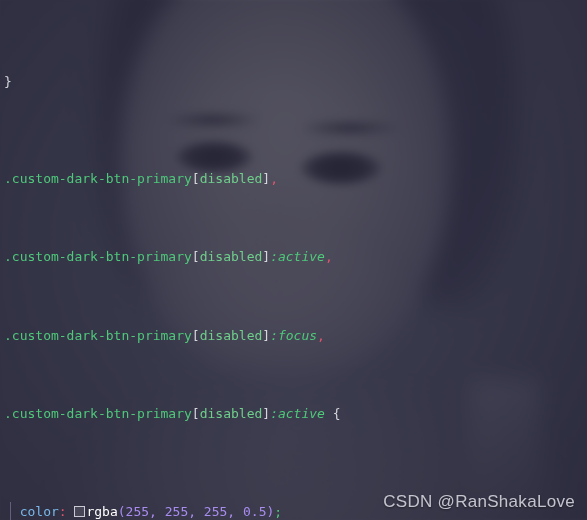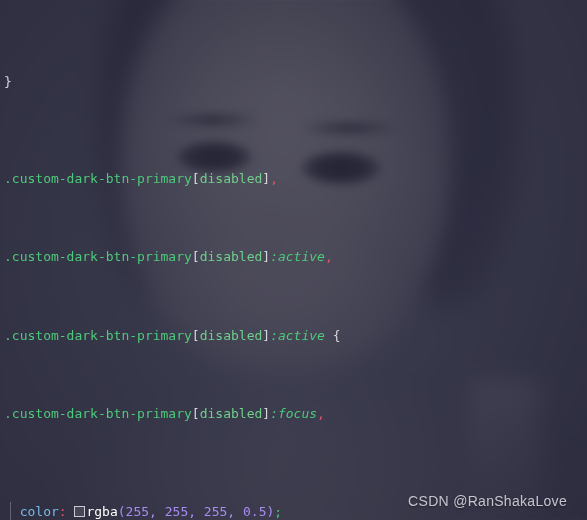--- a/index.html
+++ b/index.html
@@ -171,24 +171,24 @@
     width: 9px; height: 9px;
     border: 1px solid #c9c9d4;
     background: rgba(255,255,255,0.10);
     vertical-align: -1px;
     margin-right: 1px;
   }
 
   
   #watermark {
     position: absolute;
-    right: 20px;
+    right: 12px;
     bottom: 8px;
     font-family: "Liberation Sans", sans-serif;
-    font-size: 14px;
+    font-size: 17px;
     color: rgba(235,235,245,0.80);
     letter-spacing: 0.3px;
     text-shadow: 0 1px 2px rgba(0,0,0,0.45);
   }
 </style>
 </head>
 <body>
 
 <div id="editor">
 
@@ -213,24 +213,24 @@
   <div id="code">
 
     
     <div class="line" style="height:12px;line-height:8px;"><span class="brk">}</span></div>
 
     
     <div class="line"><span class="sel">.custom-dark-btn-primary</span><span class="brk">[</span><span class="attr">disabled</span><span class="brk">]</span><span class="comma">,</span></div>
 
     <div class="line"><span class="sel">.custom-dark-btn-primary</span><span class="brk">[</span><span class="attr">disabled</span><span class="brk">]</span><span class="pseudo">:active</span><span class="comma">,</span></div>
 
+    <div class="line"><span class="sel">.custom-dark-btn-primary</span><span class="brk">[</span><span class="attr">disabled</span><span class="brk">]</span><span class="pseudo">:focus</span><span class="comma">,</span></div>
+
     <div class="line"><span class="sel">.custom-dark-btn-primary</span><span class="brk">[</span><span class="attr">disabled</span><span class="brk">]</span><span class="pseudo">:active</span><span class="punc"> </span><span class="brk">{</span></div>
 
-    <div class="line"><span class="sel">.custom-dark-btn-primary</span><span class="brk">[</span><span class="attr">disabled</span><span class="brk">]</span><span class="pseudo">:focus</span><span class="comma">,</span></div>
-
     
     <div class="line"><span class="guide"></span>  <span class="prop">color</span><span class="colon">:</span> <span class="swatch"></span><span class="fn">rgba</span><span class="num">(255, 255, 255, 0.5)</span><span class="semi">;</span></div>
 
     
 
     
 
     
 
     

